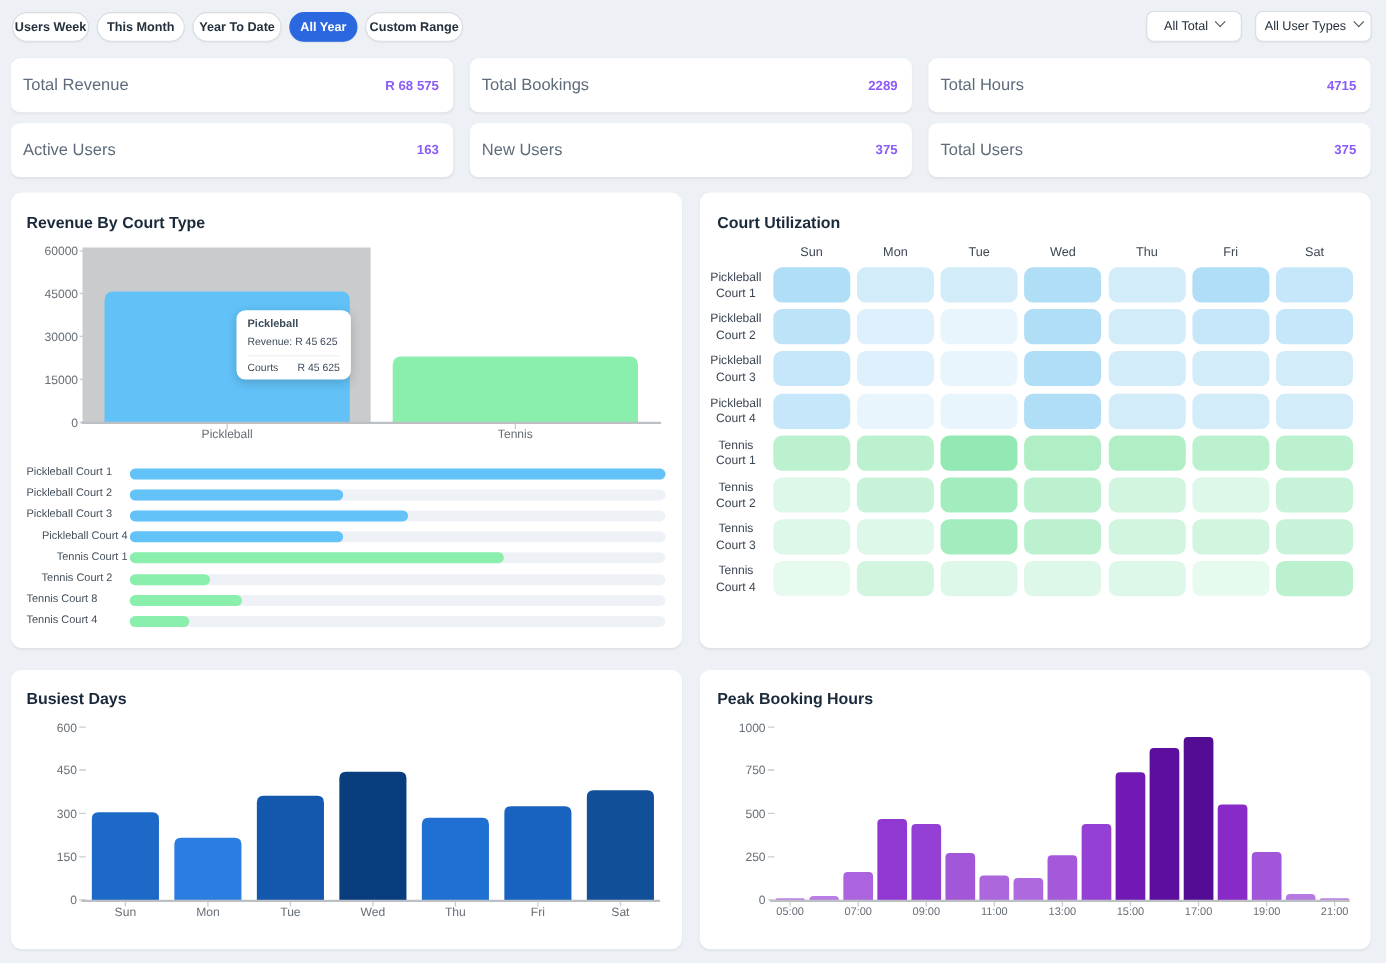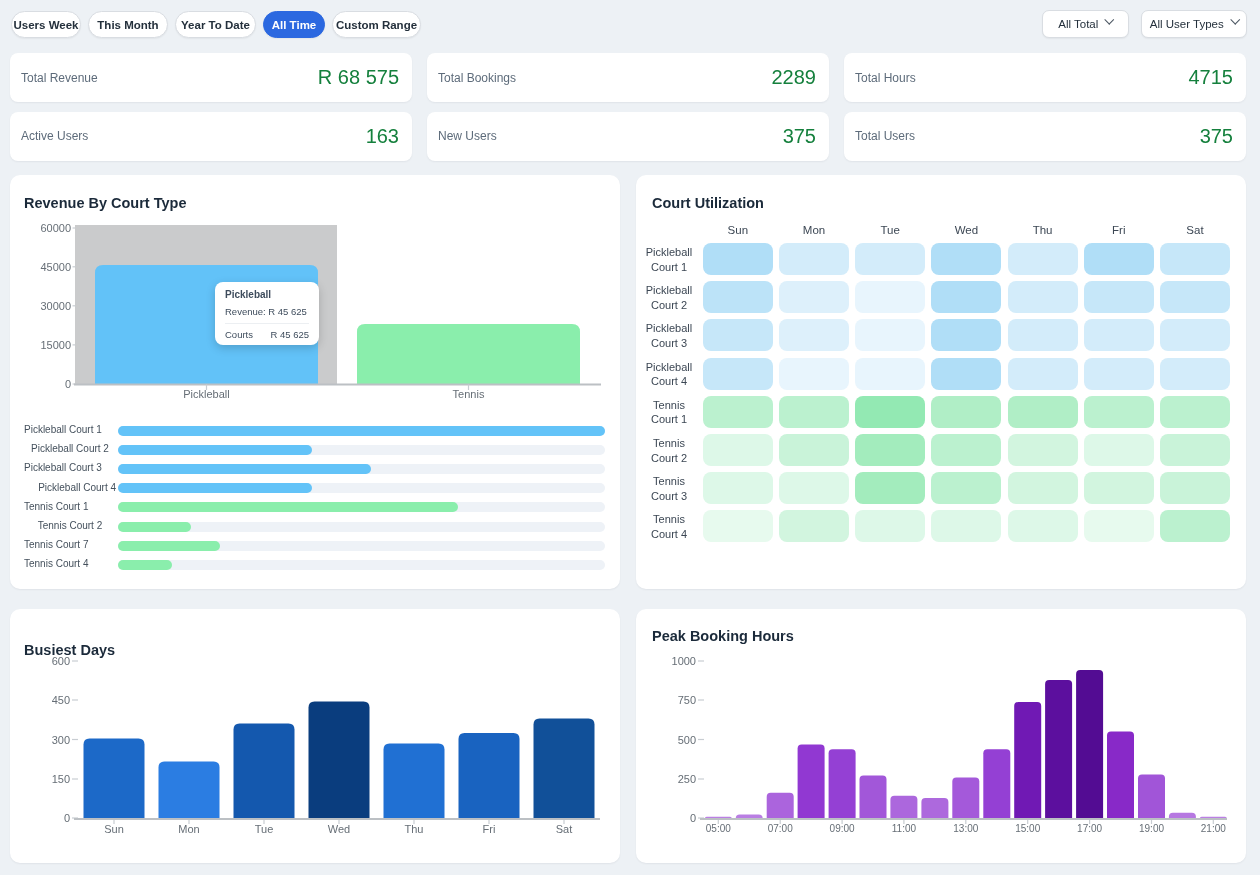--- a/index.html
+++ b/index.html
@@ -9,37 +9,37 @@
  box-shadow:0 1px 1.5px rgba(0,0,0,.05);white-space:nowrap}
 .pill.sel{background:#2b68e0;border-color:#2b68e0;color:#fff}
 .drop{position:absolute;top:10px;height:28px;border:1px solid #d9dde2;border-radius:7px;background:#fff;
  color:#24303c;font-size:11.5px;display:flex;align-items:center;justify-content:center;gap:8px;
  box-shadow:0 1px 1.5px rgba(0,0,0,.05)}
 .chev{width:6.5px;height:6.5px;border-right:1.5px solid #4a5560;border-bottom:1.5px solid #4a5560;
  transform:rotate(45deg) translate(-2px,-2px);margin-top:-3px}
 .card{position:absolute;width:402px;height:49px;background:#fff;border-radius:8px;
  box-shadow:0 1px 2px rgba(16,24,40,.06);display:flex;align-items:center;justify-content:space-between;
  padding:0 13px 0 11px}
-.card .lb{font-size:12px;color:#5d6b7a}
-.card .vl{font-size:20px;font-weight:normal;color:#15803d}
+.card .lb{font-size:15px;color:#5d6b7a}
+.card .vl{font-size:12px;font-weight:bold;color:#8b5cf6}
 .panel{position:absolute;width:610px;background:#fff;border-radius:10px;box-shadow:0 1px 2px rgba(16,24,40,.06)}
 .ptitle{position:absolute;left:14px;top:20px;font-size:14.5px;font-weight:bold;color:#1b2a3a}
 .hlabel{position:absolute;font-size:10px;color:#44505c;text-align:right}
 .track{position:absolute;height:10px;border-radius:5px;background:#eef2f7}
 .fill{position:absolute;height:10px;border-radius:5px}
 .cell{position:absolute;width:70px;height:32px;border-radius:8px}
 .rowlab{position:absolute;width:66px;text-align:center;font-size:11px;color:#3c4754;line-height:14.5px}
 .daylab{position:absolute;width:70px;text-align:center;font-size:11.5px;color:#3c4754}
 .tip{position:absolute;left:205px;top:107px;width:104px;height:63px;background:#fff;border-radius:8px;
  box-shadow:0 3px 10px rgba(0,0,0,.18);padding:7px 10px;font-size:9.5px;color:#3e4c5c;z-index:5;white-space:nowrap}
 </style></head><body>
 <div class="pill" style="left:11px;width:70px">Users Week</div>
 <div class="pill" style="left:88px;width:80px">This Month</div>
 <div class="pill" style="left:175px;width:81px">Year To Date</div>
-<div class="pill sel" style="left:263px;width:62px">All Time</div>
+<div class="pill sel" style="left:263px;width:62px">All Year</div>
 <div class="pill" style="left:332px;width:89px">Custom Range</div>
 <div class="drop" style="left:1042px;width:87px">
     <span>All Total</span>
     <span class="chev"></span>
   </div>
 <div class="drop" style="left:1141px;width:106px">
     <span>All User Types</span>
     <span class="chev"></span>
   </div>
 <div class="card" style="left:10px;top:53px">
@@ -92,36 +92,36 @@
       <div style="font-weight:bold;font-size:10px">Pickleball</div>
       <div style="margin-top:6px">Revenue: R 45 625</div>
       <div style="border-top:1px solid #eceff2;margin-top:6px;padding-top:5px;display:flex;justify-content:space-between">
         <span>Courts</span>
         <span>R 45 625</span>
       </div>
     </div>
 <div class="hlabel" style="left:14px;top:249.0px;width:92px;text-align:left">Pickleball Court 1</div>
 <div class="track" style="left:108px;top:250.5px;width:487px"></div>
 <div class="fill" style="left:108px;top:250.5px;width:487px;background:#63c3f8"></div>
-<div class="hlabel" style="left:14px;top:268.2px;width:92px;text-align:center">Pickleball Court 2</div>
+<div class="hlabel" style="left:14px;top:268.2px;width:92px;text-align:left">Pickleball Court 2</div>
 <div class="track" style="left:108px;top:269.7px;width:487px"></div>
 <div class="fill" style="left:108px;top:269.7px;width:194px;background:#63c3f8"></div>
 <div class="hlabel" style="left:14px;top:287.4px;width:92px;text-align:left">Pickleball Court 3</div>
 <div class="track" style="left:108px;top:288.9px;width:487px"></div>
 <div class="fill" style="left:108px;top:288.9px;width:253px;background:#63c3f8"></div>
 <div class="hlabel" style="left:14px;top:306.6px;width:92px;text-align:right">Pickleball Court 4</div>
 <div class="track" style="left:108px;top:308.1px;width:487px"></div>
 <div class="fill" style="left:108px;top:308.1px;width:194px;background:#63c3f8"></div>
-<div class="hlabel" style="left:14px;top:325.8px;width:92px;text-align:left">Tennis Court 1</div>
+<div class="hlabel" style="left:14px;top:325.8px;width:92px;text-align:right">Tennis Court 1</div>
 <div class="track" style="left:108px;top:327.3px;width:487px"></div>
 <div class="fill" style="left:108px;top:327.3px;width:340px;background:#8aeeac"></div>
 <div class="hlabel" style="left:14px;top:345.0px;width:92px;text-align:center">Tennis Court 2</div>
 <div class="track" style="left:108px;top:346.5px;width:487px"></div>
 <div class="fill" style="left:108px;top:346.5px;width:73px;background:#8aeeac"></div>
-<div class="hlabel" style="left:14px;top:364.2px;width:92px;text-align:left">Tennis Court 7</div>
+<div class="hlabel" style="left:14px;top:364.2px;width:92px;text-align:left">Tennis Court 8</div>
 <div class="track" style="left:108px;top:365.7px;width:487px"></div>
 <div class="fill" style="left:108px;top:365.7px;width:102px;background:#8aeeac"></div>
 <div class="hlabel" style="left:14px;top:383.4px;width:92px;text-align:left">Tennis Court 4</div>
 <div class="track" style="left:108px;top:384.9px;width:487px"></div>
 <div class="fill" style="left:108px;top:384.9px;width:54px;background:#8aeeac"></div>
 </div>
 <div class="panel" style="left:636px;top:175px;height:414px">
 <div class="ptitle" style="left:16px">Court Utilization</div>
 <div class="daylab" style="left:66.8px;top:48.5px">Sun</div>
 <div class="daylab" style="left:143.0px;top:48.5px">Mon</div>
@@ -189,21 +189,21 @@
 <div class="rowlab" style="left:0px;top:337.4px">Tennis<br>Court 4</div>
 <div class="cell" style="left:66.8px;top:335.4px;background:#e7faee"></div>
 <div class="cell" style="left:143.0px;top:335.4px;background:#d2f5df"></div>
 <div class="cell" style="left:219.2px;top:335.4px;background:#ddf8e8"></div>
 <div class="cell" style="left:295.4px;top:335.4px;background:#ddf8e8"></div>
 <div class="cell" style="left:371.6px;top:335.4px;background:#ddf8e8"></div>
 <div class="cell" style="left:447.8px;top:335.4px;background:#e7faee"></div>
 <div class="cell" style="left:524.0px;top:335.4px;background:#bbf1cf"></div>
 </div>
 <div class="panel" style="left:10px;top:609px;height:254px">
-<div class="ptitle" style="top:33px">Busiest Days</div>
+<div class="ptitle" style="top:19px">Busiest Days</div>
 <svg class="abs" style="left:0;top:0" width="610" height="254">
       <text x="60" y="56" font-size="11" fill="#666e76" text-anchor="end">600</text>
       <line x1="62" y1="52" x2="68" y2="52" stroke="#c8cdd2" stroke-width="1.2"></line>
       <text x="60" y="95" font-size="11" fill="#666e76" text-anchor="end">450</text>
       <line x1="62" y1="91" x2="68" y2="91" stroke="#c8cdd2" stroke-width="1.2"></line>
       <text x="60" y="134.5" font-size="11" fill="#666e76" text-anchor="end">300</text>
       <line x1="62" y1="130.5" x2="68" y2="130.5" stroke="#c8cdd2" stroke-width="1.2"></line>
       <text x="60" y="174" font-size="11" fill="#666e76" text-anchor="end">150</text>
       <line x1="62" y1="170" x2="68" y2="170" stroke="#c8cdd2" stroke-width="1.2"></line>
       <text x="60" y="213" font-size="11" fill="#666e76" text-anchor="end">0</text>

